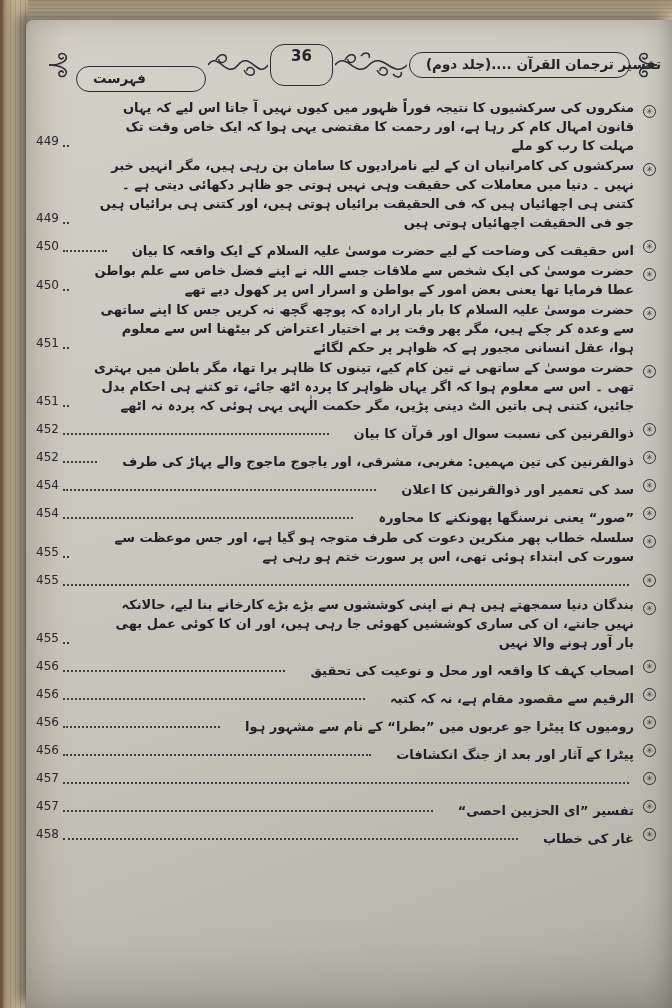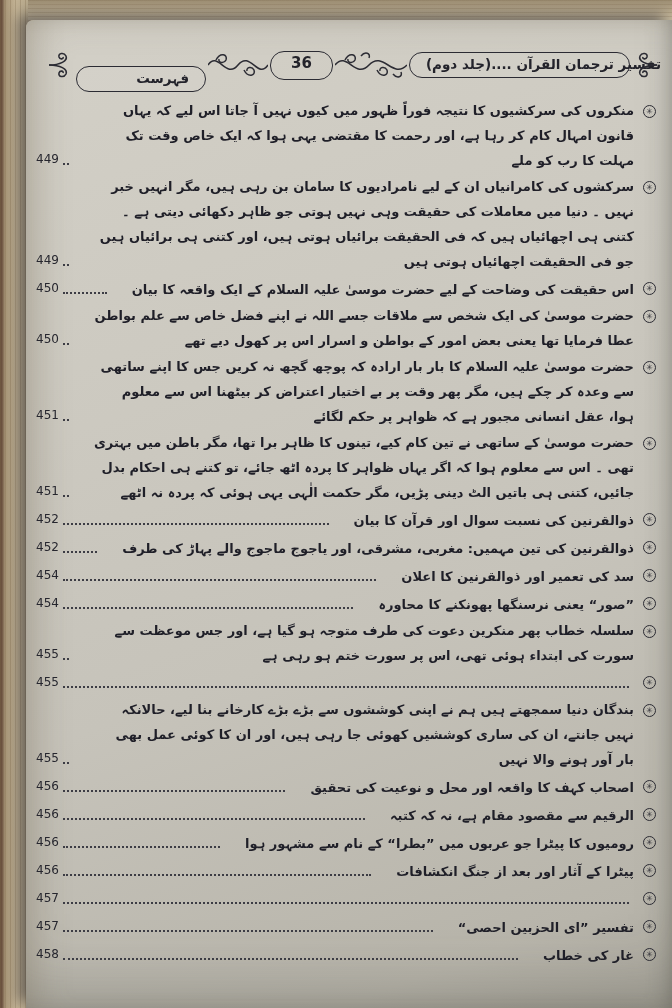--- a/index.html
+++ b/index.html
@@ -44,43 +44,43 @@
     display:flex;flex-direction:row-reverse;align-items:center;justify-content:center;
     gap:2px;height:46px;margin:0 2px 10px 14px;color:#23232b;
   }
   .cartouche{
     border:1.7px solid #2b2b33;border-radius:16px;
     padding:3px 16px 5px;white-space:nowrap;
     font-size:13.5px;font-weight:bold;color:#23232b;
     background:rgba(255,255,255,.06);
   }
   .cartouche.title{min-width:170px;text-align:center;}
-  .cartouche.fehrist{min-width:96px;text-align:right;margin-top:28px;}
+  .cartouche.fehrist{min-width:96px;text-align:left;margin-top:28px;}
   .page-pill{
     border:1.7px solid #2b2b33;border-radius:14px;
-    padding:2px 20px 7px;font-size:15px;font-weight:bold;color:#23232b;
+    padding:2px 20px 20px;font-size:15px;font-weight:bold;color:#23232b;
   }
   .flourish svg, .endcurl svg{display:block;}
   
   .toc{direction:rtl;padding:0 4px 0 2px;color:#23232b;}
   .entry{
     display:flex;align-items:flex-end;
     margin-bottom:1px;
   }
   .entry .bullet{
     align-self:flex-start;flex:0 0 auto;
     width:13px;height:13px;margin:7px 0 0 9px;
     border:1.4px solid #2b2b33;border-radius:50%;
     display:flex;align-items:center;justify-content:center;
     font-size:8px;line-height:1;color:#2b2b33;
     box-sizing:border-box;
   }
   .entry .text{
     flex:0 1 auto;
-    font-size:13px;line-height:25px;
+    font-size:13px;line-height:19px;
     font-weight:bold;color:#1f1f28;
     text-align:right;
     margin-left:20px;
   }
   .entry .dots{
     flex:1 1 8px;min-width:6px;
     border-bottom:2px dotted #3c3c44;
     margin:0 5px 8px 4px;height:0;
   }
   .entry .pnum{

